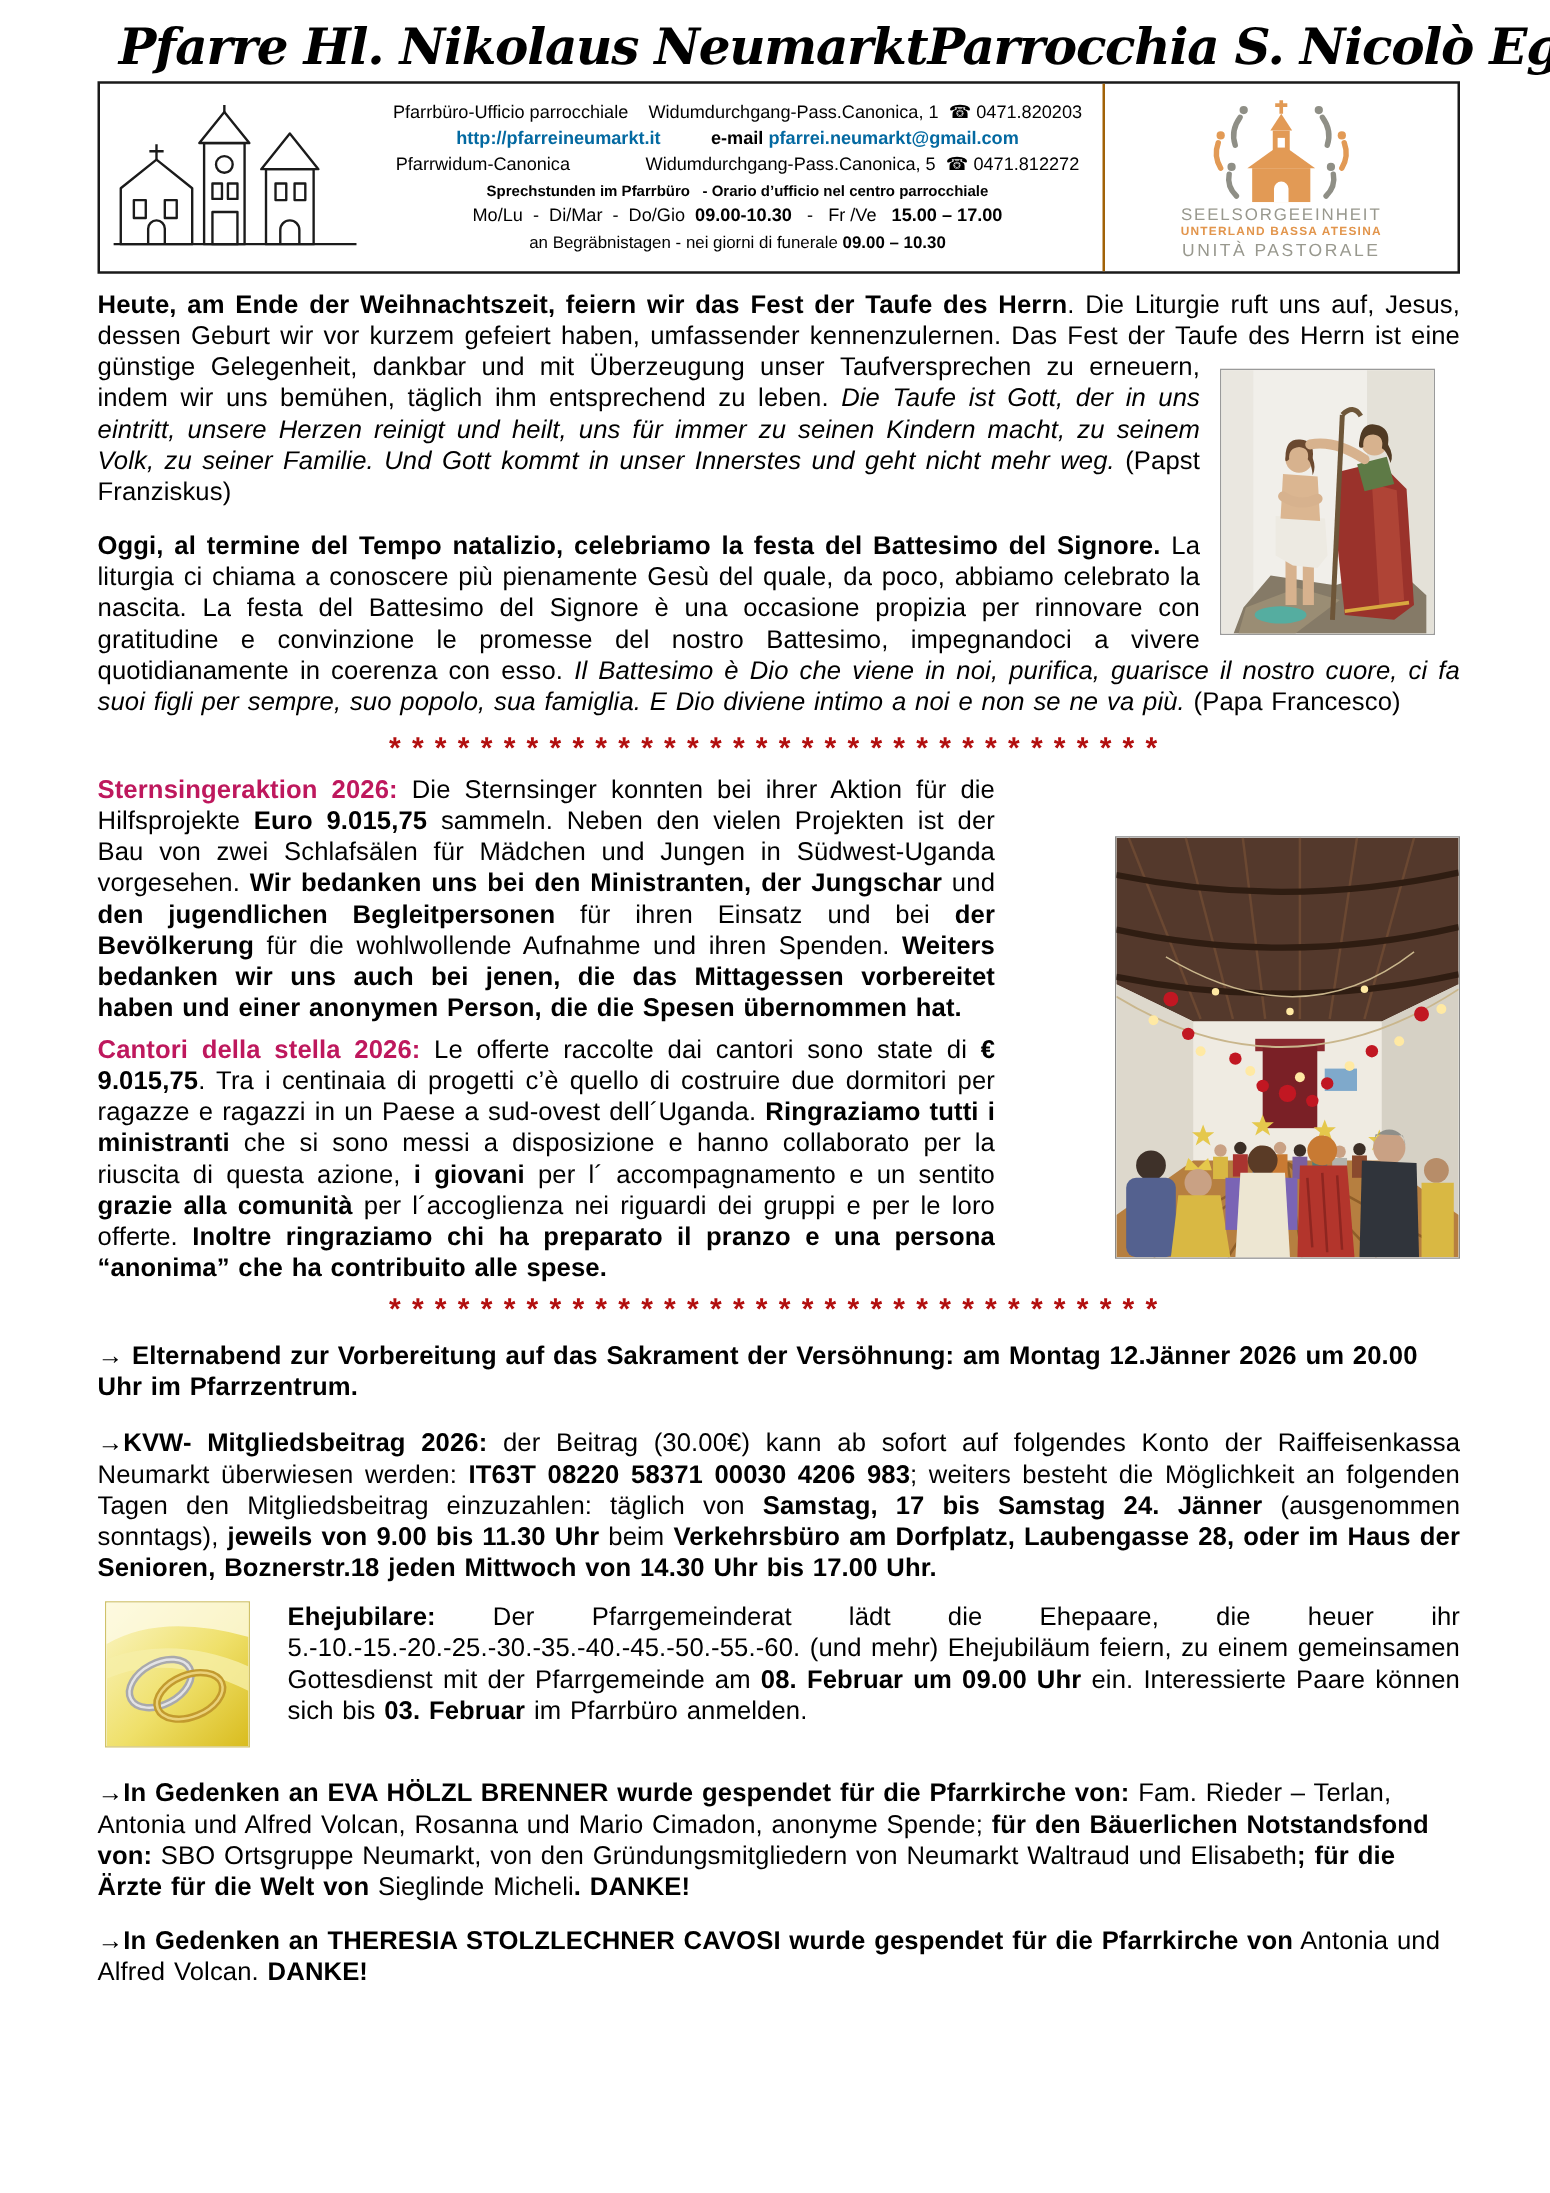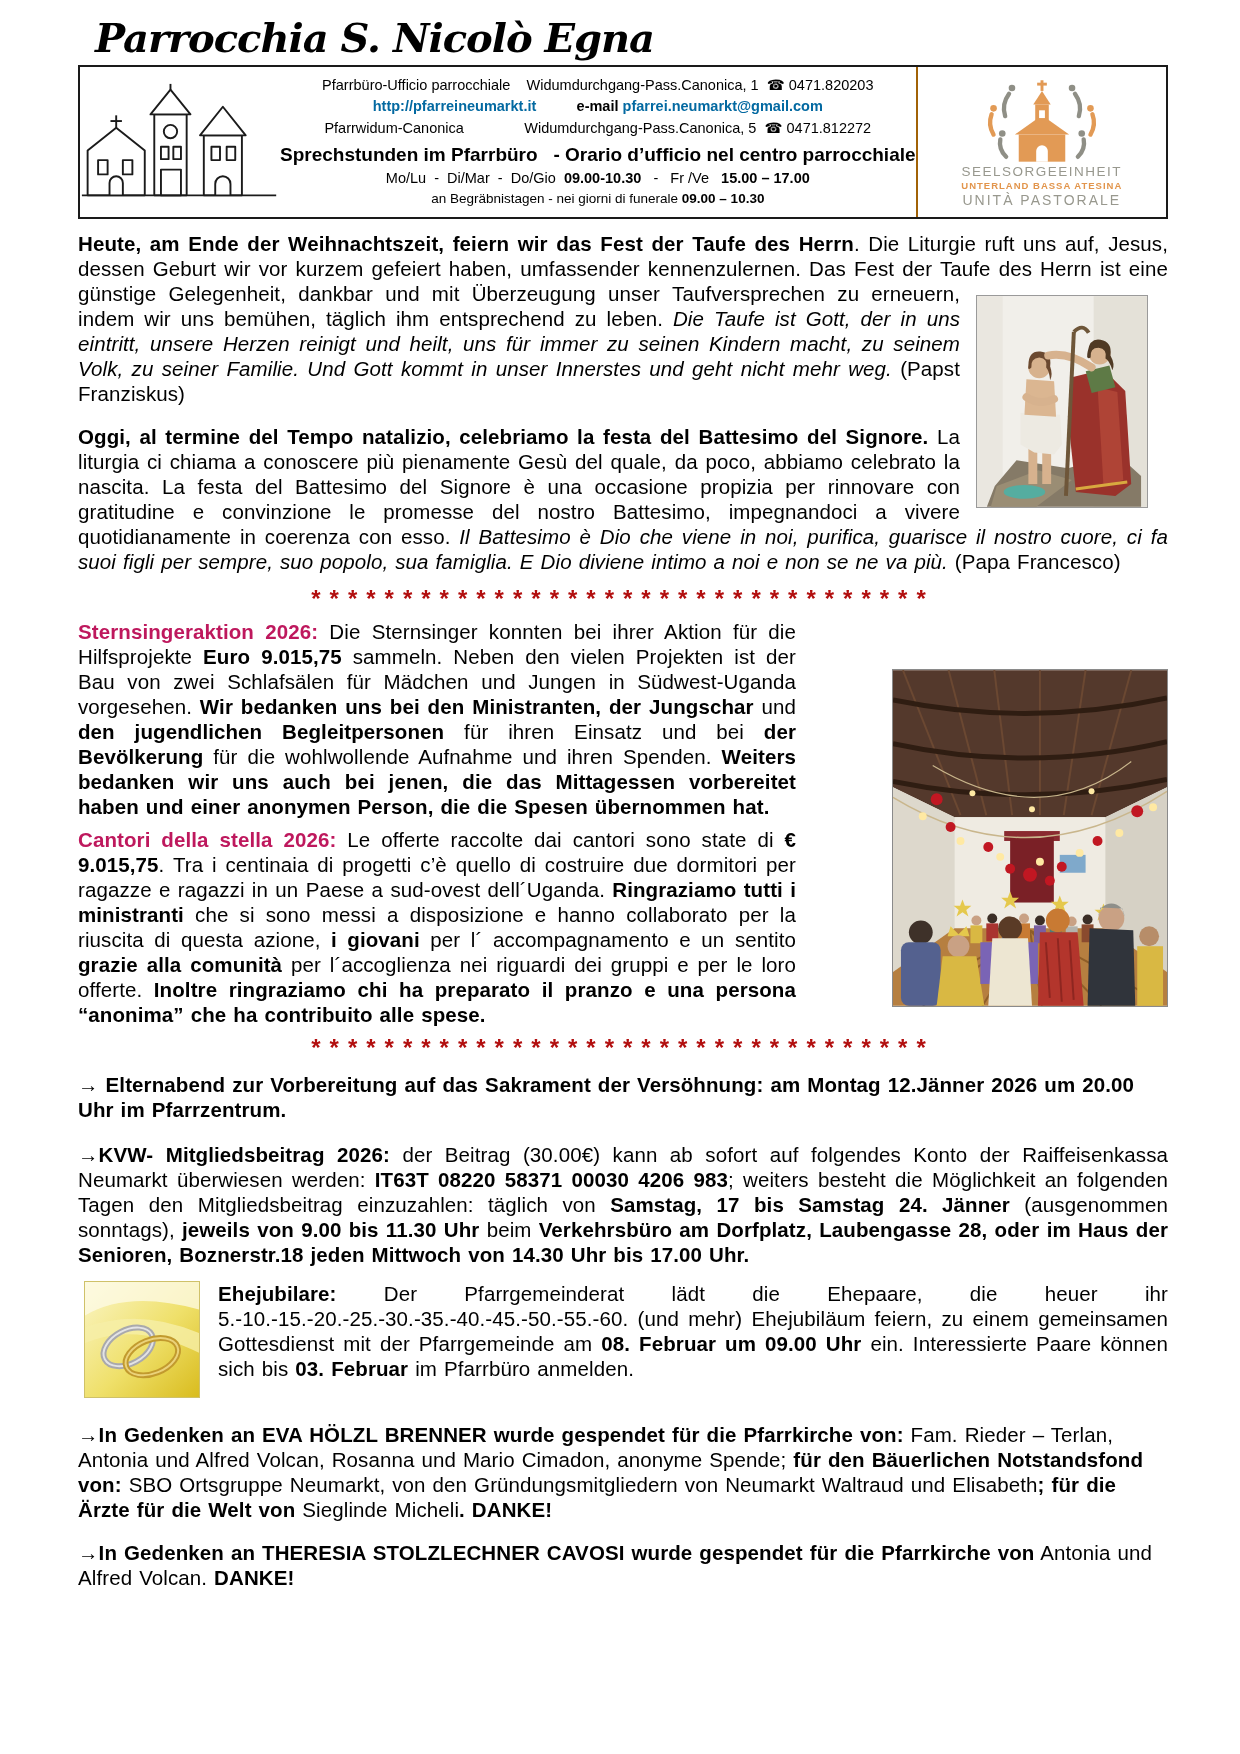--- a/index.html
+++ b/index.html
@@ -13,21 +13,21 @@
                    font-size:40px;white-space:nowrap;letter-spacing:-1px;}
 
   
   .headerbox{display:flex;margin:0 72px 0 78px;border:2px solid #1a1a1a;height:150px;}
   .hb-left{width:218px;display:flex;align-items:center;justify-content:center;}
   .hb-mid{flex:1;display:flex;flex-direction:column;justify-content:center;align-items:center;
           text-align:center;font-size:14.5px;line-height:1.32;overflow:visible;}
   .hb-right{width:282px;border-left:2px solid #a16207;display:flex;flex-direction:column;
             align-items:center;justify-content:center;padding-top:2px;}
   .hrow{white-space:pre;margin:1px 0;}
-  .hrow.r4{font-weight:bold;font-size:19px;margin-top:3px;}
+  .hrow.r4{font-weight:bold;font-size:12px;margin-top:3px;}
   .hrow.r6{font-size:13.5px;}
   .logo-name{font-size:13.5px;letter-spacing:1.5px;color:#98988E;margin-top:2px;}
   .logo-sub{font-size:9.5px;font-weight:bold;color:#E2954C;letter-spacing:1px;margin-top:1px;}
   .logo-sub2{font-size:14px;letter-spacing:2px;color:#98988E;margin-top:1px;}
 
   
   main{padding:12px 72px 0 78px;font-size:20.5px;line-height:25px;
        letter-spacing:.1px;word-spacing:1.2px;}
   p{margin:0;}
   .para{text-align:justify;}
@@ -48,32 +48,33 @@
   .statue-float{float:right;width:172px;height:213px;margin:14px 20px 6px 16px;
                 border:1px solid #9a9a9a;box-sizing:border-box;overflow:hidden;background:#f1efea;}
   .statue-float svg{display:block;width:100%;height:100%;}
 
   .sing{display:flex;align-items:flex-start;margin-top:4px;}
   .sing-text{width:718px;}
   .sing-photo{width:276px;height:338px;margin-left:auto;margin-top:50px;
               border:1px solid #8a8a8a;box-sizing:border-box;overflow:hidden;}
   .sing-photo svg{display:block;width:100%;height:100%;}
 
-  .ehe{display:flex;margin-top:14px;}
+  .ehe{display:flex;margin-top:14px;gap:12px;}
   .rings{width:116px;height:117px;margin-left:6px;flex:none;border:1px solid #cfc169;
          box-sizing:border-box;overflow:hidden;}
   .rings svg{display:block;width:100%;height:100%;}
   .ehe-text{flex:1;margin-left:18px;}
 </style>
 </head>
 <body>
 
 <div class="page">
 
   <header class="masthead">
+    <div class="title">Pfarre Hl. Nikolaus Neumarkt</div>
     <div class="title">Parrocchia S. Nicolò Egna</div>
   </header>
 
   <div class="headerbox">
     <div class="hb-left">
       <svg width="200" height="122" viewBox="0 0 210 122">
         <g stroke="#1b1b1b" fill="#ffffff" stroke-width="2" stroke-linejoin="round">
           <polygon points="8,117 8,70 38,46 68,70 68,117"></polygon>
           <rect x="19" y="80" width="10" height="15"></rect>
           <rect x="45" y="80" width="10" height="15"></rect>

